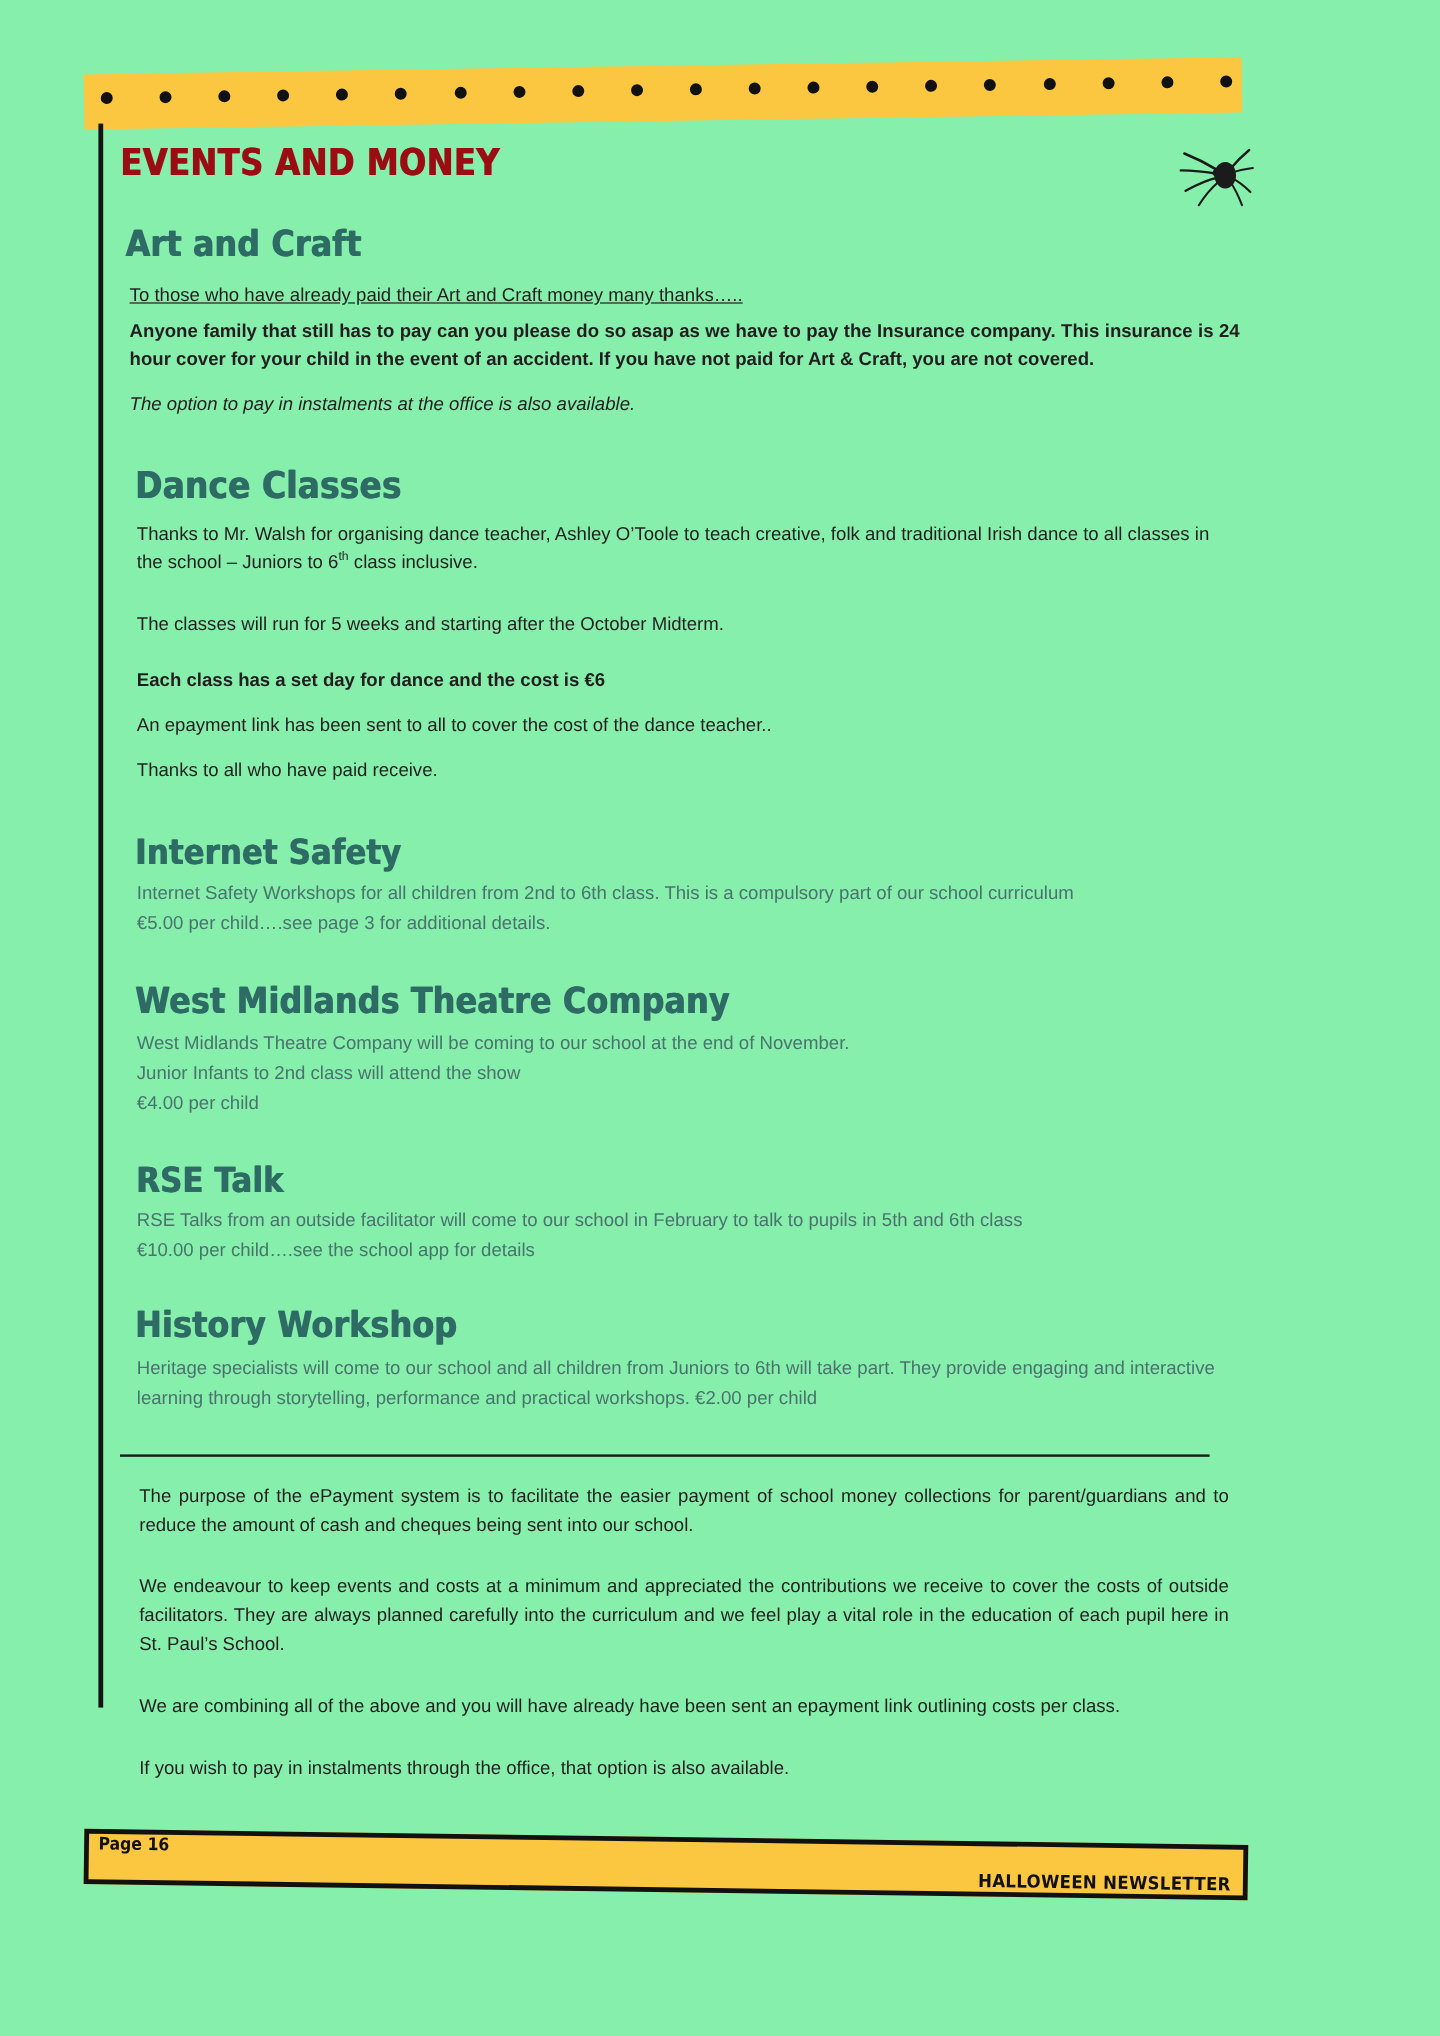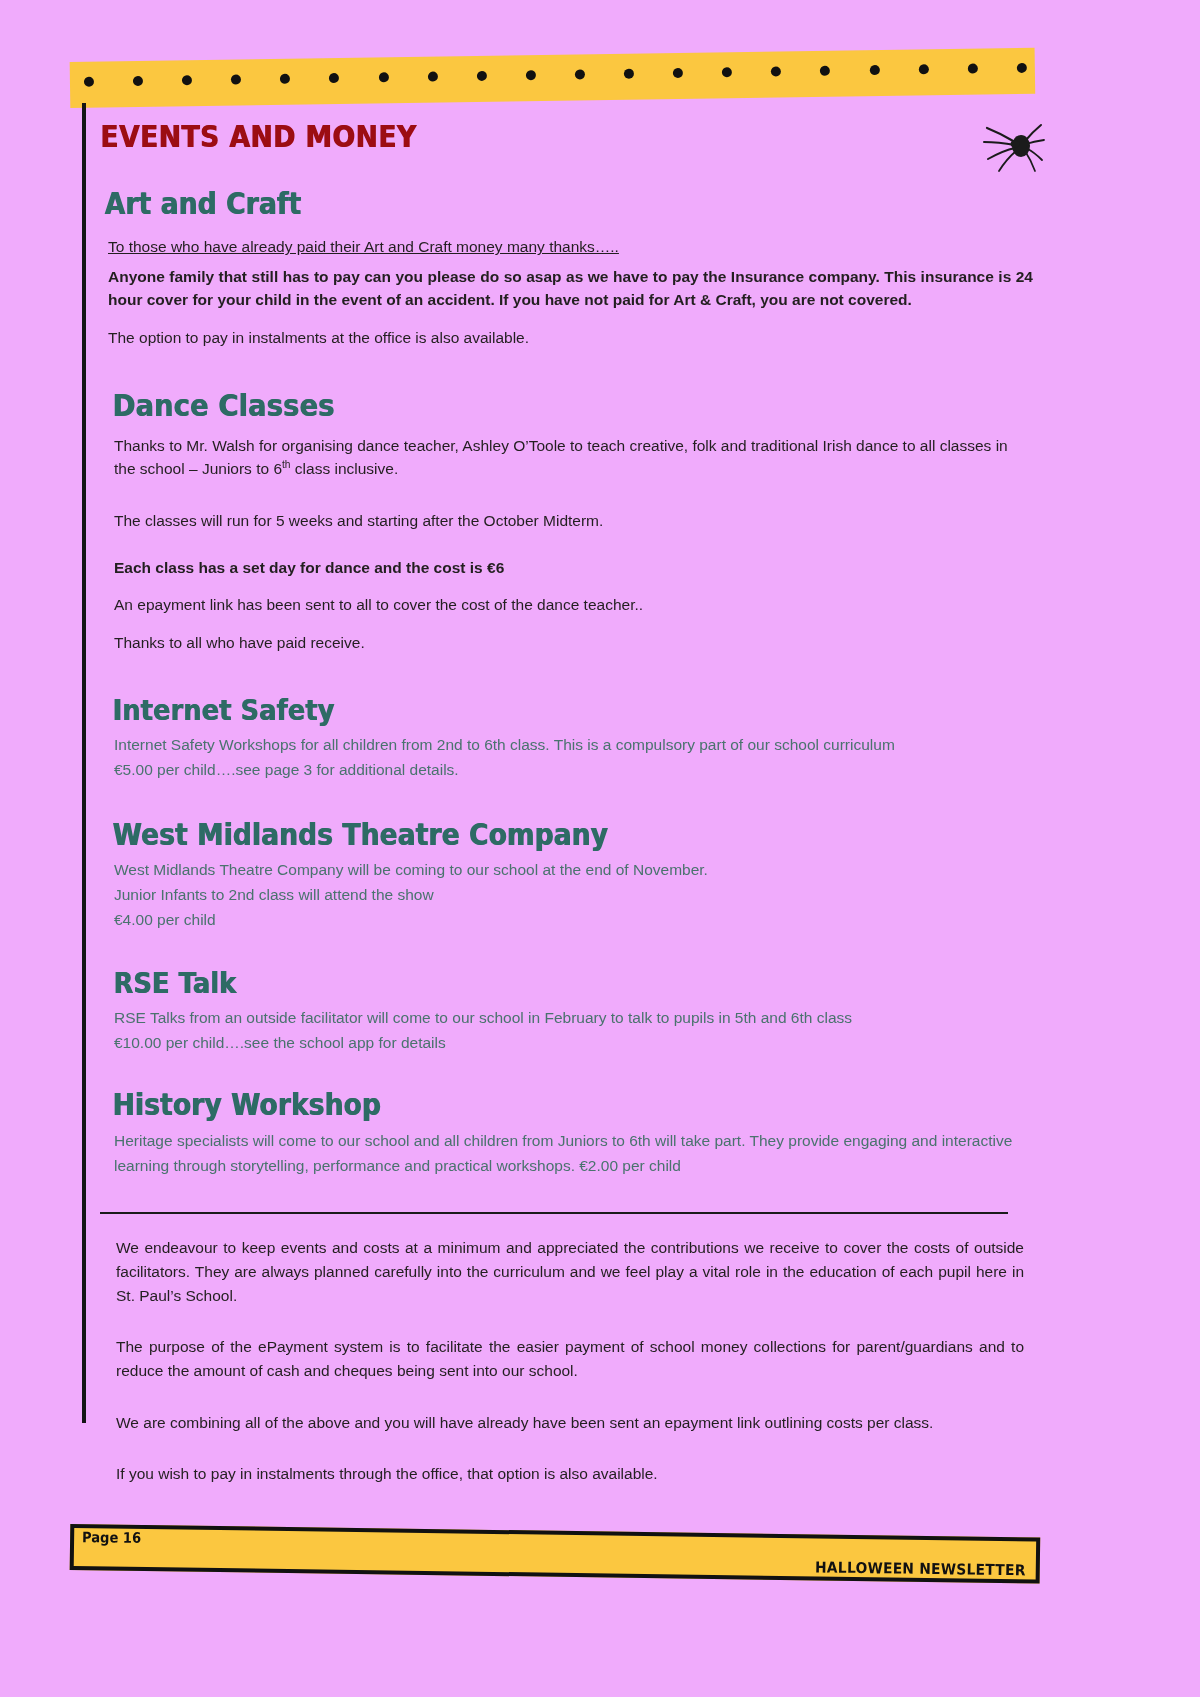--- a/index.html
+++ b/index.html
@@ -12,21 +12,21 @@
     height: 1697px;
     position: relative;
     font-family: "Liberation Sans", sans-serif;
     overflow: hidden;
   }
 
   
   .page {
     position: absolute;
     inset: 0;
-    background: #f0abfc;
+    background: #86efac;
   }
 
   
   .top-banner-wrap {
     position: absolute;
     left: 70px;
     top: 62px;
     width: 965px;
     height: 46px;
     transform: rotate(-0.85deg);
@@ -128,21 +128,21 @@
     font-family: "Liberation Sans", sans-serif;
     font-size: 15.5px;
     line-height: 1.52;
     color: #231F20;
   }
   .blk { color: #231F20; }
   .teal-body { color: #4A736E; }
 
   .p-art-1    { margin-top: 16px; padding-left: 8px; text-decoration: underline; }
   .p-art-2    { margin-top: 6px; padding-left: 8px; font-weight: bold; text-align: justify; width: 925px; }
-  .p-art-3    { margin-top: 14px; padding-left: 8px; }
+  .p-art-3    { margin-top: 14px; padding-left: 8px; font-style: italic; }
 
   .p-dance-1  { margin-top: 22px; padding-left: 14px; }
   .p-dance-2  { margin-top: 12px; padding-left: 14px; width: 895px; }
   .p-dance-3  { margin-top: 28px; padding-left: 14px; }
   .p-dance-4  { margin-top: 24px; padding-left: 14px; font-weight: bold; }
   .p-dance-5  { margin-top: 13px; padding-left: 14px; }
   .p-dance-6  { margin-top: 14px; padding-left: 14px; }
 
   .p-internet { margin-top: 7px;  padding-left: 14px; line-height: 1.62; }
   .p-westmid  { margin-top: 6px;  padding-left: 14px; line-height: 1.62; }
@@ -305,22 +305,22 @@
       <span>RSE Talks from an outside facilitator will come to our school in February to talk to pupils in 5th and 6th class</span><br>
       <span>€10.00 per child….see the school app for details</span>
     </p>
 
     <h2 class="sec h-history">History Workshop</h2>
     <p class="p-history teal-body">Heritage specialists will come to our school and all children from Juniors to 6th will  take part.   They provide engaging and interactive learning through storytelling, performance and practical workshops. €2.00 per child</p>
 
     <hr class="divider">
 
     <div class="epay">
+      <p>The purpose of the ePayment system is to facilitate the easier payment of school money collections for parent/guardians and to reduce the amount of cash and cheques being sent into our school.</p>
       <p>We endeavour to keep events and costs at a minimum and appreciated the contributions we receive to cover the costs of outside facilitators.   They are always planned carefully into the curriculum and we feel play a vital role in the education of each pupil here in St. Paul’s School.</p>
-      <p>The purpose of the ePayment system is to facilitate the easier payment of school money collections for parent/guardians and to reduce the amount of cash and cheques being sent into our school.</p>
       <p>We are combining all of the above and you will have already have been sent an epayment link outlining costs per class.</p>
       <p class="last">If you wish to pay in instalments through the office, that option is also available.</p>
     </div>
 
   </div>
 
   <div class="footer-wrap">
     <div class="footer-bar"></div>
     <div class="footer-page">Page 16</div>
     <div class="footer-title">HALLOWEEN NEWSLETTER</div>

